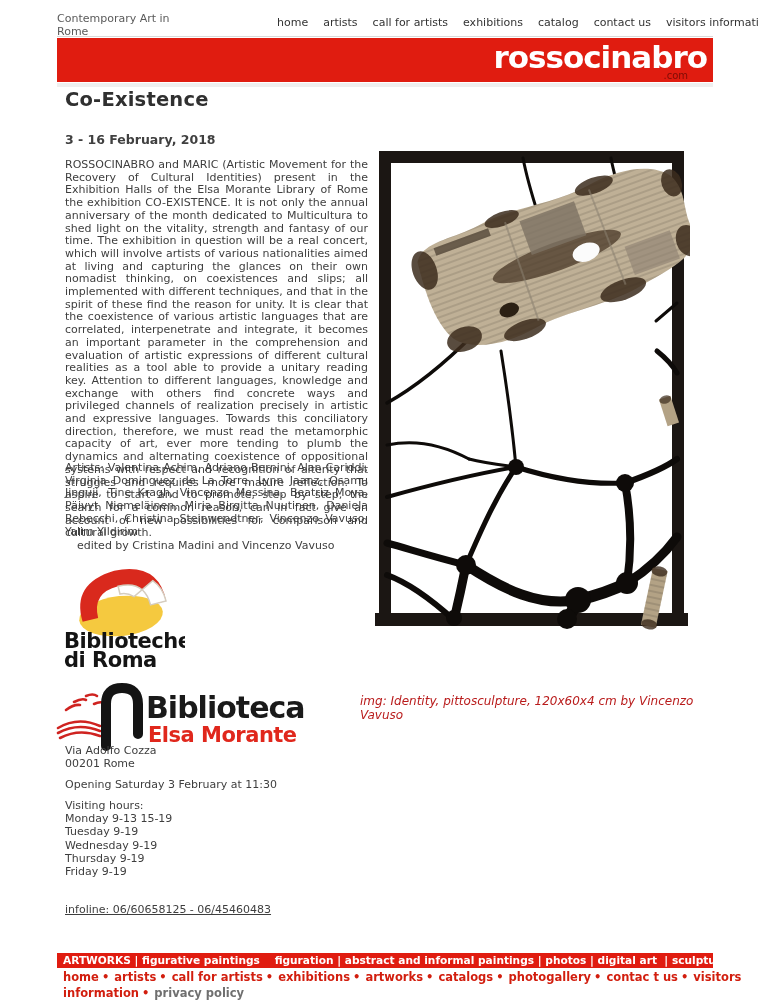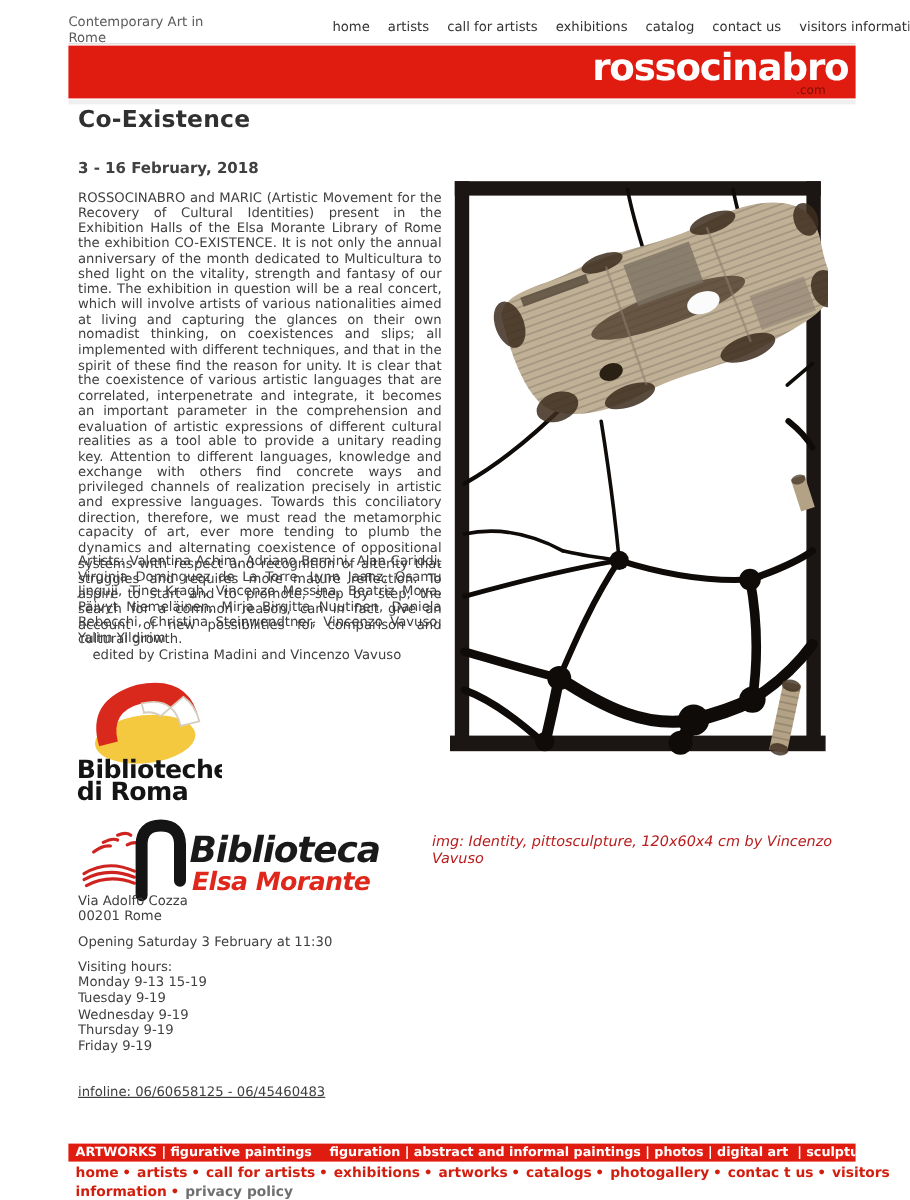--- a/index.html
+++ b/index.html
@@ -36,21 +36,21 @@
   .opening { left:65px; top:778px; }
   .hours { left:65px; top:799px; }
   .infoline { left:65px; top:903px;text-decoration:underline; }
 
   
   .artwork { left:373px; top:145px; width:317px; height:488px; }
   .caption { left:360px; top:694px; width:350px; font-size:12px; font-style:italic; color:#b91c1c; }
 
   
   .logo-bdr { left:63px; top:556px; }
-  .logo-elsa { left:60px; top:676px;font-style:italic; }
+  .logo-elsa { left:48px; top:676px; }
 
   
   .fbar { left:57px; top:953px; width:656px; height:15px; background:#e01c10; color:#fff;
           font-size:10.6px; font-weight:bold; line-height:15px; padding-left:6px; white-space:pre; overflow:hidden; }
   .flinks { left:57px; top:970px; width:694px; font-size:11.5px; font-weight:bold; color:#d21e0e; line-height:15.5px; padding-left:6px; }
   .flinks .flink { cursor:pointer; }
   .flinks .flink + .flink::before { content:"\2022"; color:#d21e0e; margin:0 5px 0 3px; }
   .flinks .flink-gray { color:#6f6f6f; }
 </style>
 </head>

